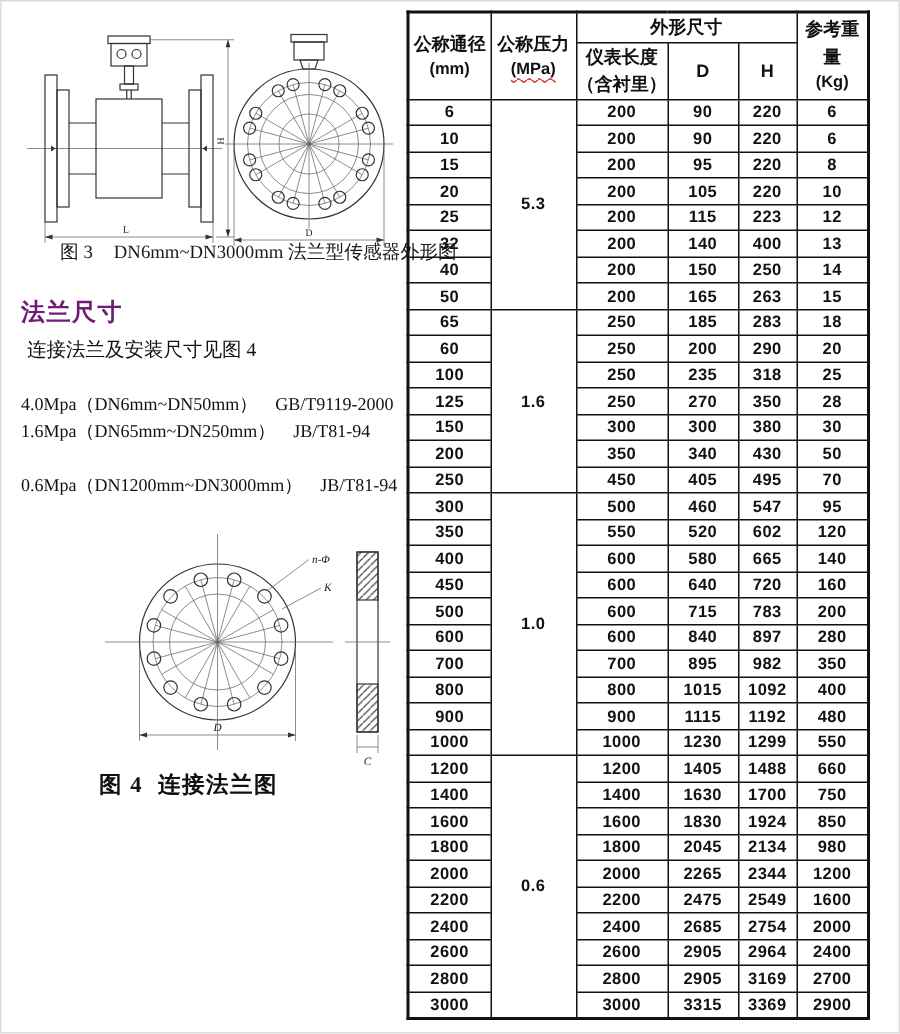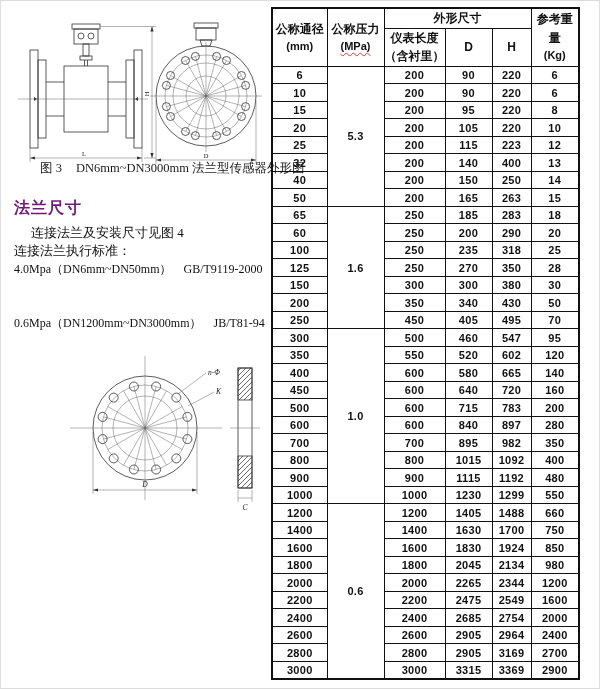--- a/index.html
+++ b/index.html
@@ -147,25 +147,27 @@
       <path d="M246,140 l-5,-1.6 v3.2 z" fill="#333" stroke="none"></path>
       <text class="dim-text" x="196" y="137.5" text-anchor="middle">D</text>
     </g>
   </svg>
 
   <div class="abs fig-caption" style="left:40px;top:160px;">
     <span class="cap-label">图 3</span><span>DN6mm~DN3000mm 法兰型传感器外形图</span>
   </div>
 
   <div class="abs section-heading" style="left:14px;top:198px;">法兰尺寸</div>
-  <div class="abs body-line" style="left:31px;top:224px;">连接法兰及安装尺寸见图 4</div>
-  <div class="abs body-line" style="left:14px;top:242px;">连接法兰执行标准：</div>
+  <div class="abs body-line" style="left:18px;top:224px;">连接法兰及安装尺寸见图 4</div>
 
   <div class="abs std-line" style="left:14px;top:261px;">
     <span>4.0Mpa（DN6mm~DN50mm）</span><span class="std-code">GB/T9119-2000</span>
+  </div>
+  <div class="abs std-line" style="left:14px;top:279px;">
+    <span>1.6Mpa（DN65mm~DN250mm）</span><span class="std-code">JB/T81-94</span>
   </div>
   <div class="abs std-line" style="left:14px;top:315px;">
     <span>0.6Mpa（DN1200mm~DN3000mm）</span><span class="std-code">JB/T81-94</span>
   </div>
 
   <svg class="abs" style="left:12px;top:342px;" width="260" height="178" viewBox="0 0 260 178">
     <defs>
       <pattern id="hatch" patternUnits="userSpaceOnUse" width="5" height="5">
         <path d="M0,5 L5,0" stroke="#444" stroke-width="0.8"></path>
       </pattern>
@@ -229,20 +231,23 @@
       <rect x="226" y="26" width="14" height="32" fill="url(#hatch)" stroke="#333" stroke-width="0.8"></rect>
       <rect x="226" y="114" width="14" height="32" fill="url(#hatch)" stroke="#333" stroke-width="0.8"></rect>
       <line class="hair" x1="218" y1="86" x2="248" y2="86"></line>
       <line class="hair" x1="226" y1="148" x2="226" y2="160"></line>
       <line class="hair" x1="240" y1="148" x2="240" y2="160"></line>
       <line class="hair" x1="226" y1="156" x2="240" y2="156"></line>
       <text class="dim-text7" x="233" y="168" text-anchor="middle" font-style="normal">C</text>
     </g>
   </svg>
 
+  <div class="abs fig4-caption" style="left:66px;top:514px;">
+    <span class="cap-label">图 4</span><span>连接法兰图</span>
+  </div>
 
   <table class="dims">
     <colgroup>
       <col style="width:55px">
         <col style="width:57px">
         <col style="width:61px">
       <col style="width:47px">
         <col style="width:39px">
         <col style="width:48px">
     </colgroup>

